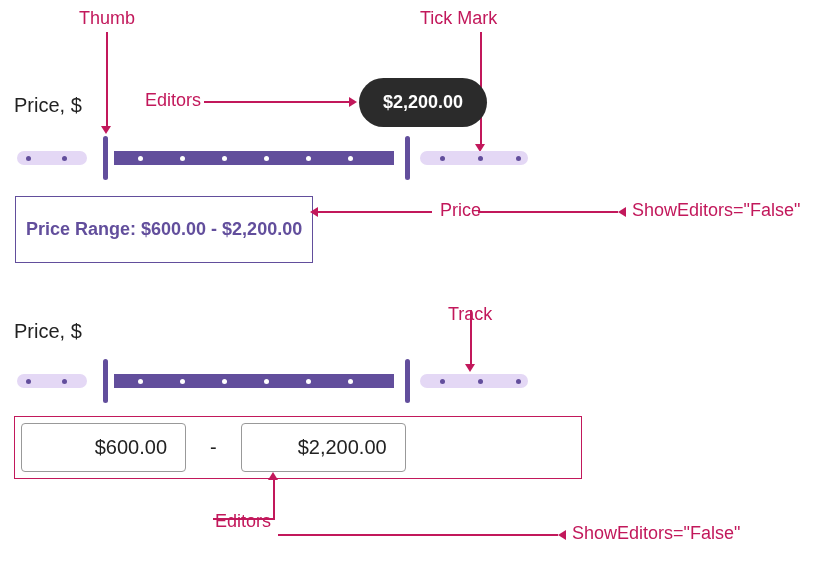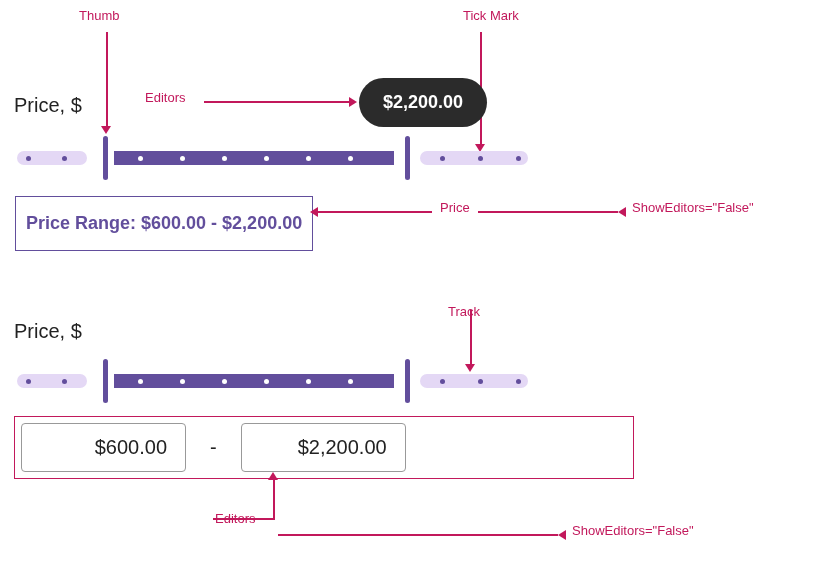--- a/index.html
+++ b/index.html
@@ -7,21 +7,21 @@
     font-family: Arial, sans-serif;
     background: #fff;
     width: 821px;
     height: 563px;
     position: relative;
     overflow: hidden;
   }
   .callout {
     position: absolute;
     color: #c2185b;
-    font-size: 13px;
+    font-size: 18px;
     white-space: nowrap;
   }
   .line {
     position: absolute;
     background: #c2185b;
   }
   .arrow-down {
     position: absolute;
     width: 0; height: 0;
     border-left: 5px solid transparent;
@@ -93,21 +93,21 @@
     background: #2b2b2b;
     color: #fff;
     font-weight: bold;
     font-size: 18px;
     padding: 14px 24px;
     border-radius: 26px;
   }
   .hint-box {
     position: absolute;
     border: 1px solid #624e9c;
-    padding: 16px 10px;
+    padding: 22px 10px;
     color: #624e9c;
     font-weight: 600;
     font-size: 18px;
   }
   .editors-box {
     position: absolute;
     border: 1px solid #c2185b;
     display: flex;
     align-items: center;
     padding: 6px;
@@ -129,21 +129,21 @@
     padding: 0 16px;
   }
 </style>
 </head>
 <body>
 
 <div class="callout" style="left:79px; top:8px;">Thumb</div>
 <div class="line" style="left:106px; top:32px; width:2px; height:94px;"></div>
 <div class="arrow-down" style="left:101px; top:126px;"></div>
 
-<div class="callout" style="left:463px; top:8px;">Tick Mark</div>
+<div class="callout" style="left:420px; top:8px;">Tick Mark</div>
 <div class="line" style="left:480px; top:32px; width:2px; height:112px;"></div>
 <div class="arrow-down" style="left:475px; top:144px;"></div>
 
 <div class="slider-label" style="left:14px; top:94px;">Price, $</div>
 
 <div class="callout" style="left:145px; top:90px;">Editors</div>
 <div class="line" style="left:204px; top:101px; width:145px; height:2px;"></div>
 <div class="arrow-right" style="left:349px; top:97px;"></div>
 
 <div class="tooltip-bubble" style="left:359px; top:78px;">$2,200.00</div>
@@ -196,21 +196,21 @@
 <div class="tick-light" style="left:264px; top:378.5px;"></div>
 <div class="tick-light" style="left:306px; top:378.5px;"></div>
 <div class="tick-light" style="left:348px; top:378.5px;"></div>
 <div class="tick" style="left:440px; top:378.5px;"></div>
 <div class="tick" style="left:478px; top:378.5px;"></div>
 <div class="tick" style="left:516px; top:378.5px;"></div>
 
 <div class="thumb" style="left:103px; top:359px;"></div>
 <div class="thumb" style="left:405px; top:359px;"></div>
 
-<div class="editors-box" style="left:14px; top:416px; width:620px;">
+<div class="editors-box" style="left:14px; top:416px; width:568px;">
   <input class="editor-input" value="$600.00" style="">
   <span class="editor-sep">-</span>
   <input class="editor-input" value="$2,200.00" style="">
 </div>
 
 <div class="line" style="left:273px; top:480px; width:2px; height:38px;"></div>
 <div class="arrow-up" style="left:268px; top:472px;"></div>
 <div class="line" style="left:213px; top:518px; width:62px; height:2px;"></div>
 <div class="callout" style="left:215px; top:511px;">Editors</div>
 <div class="line" style="left:278px; top:534px; width:280px; height:2px;"></div>

